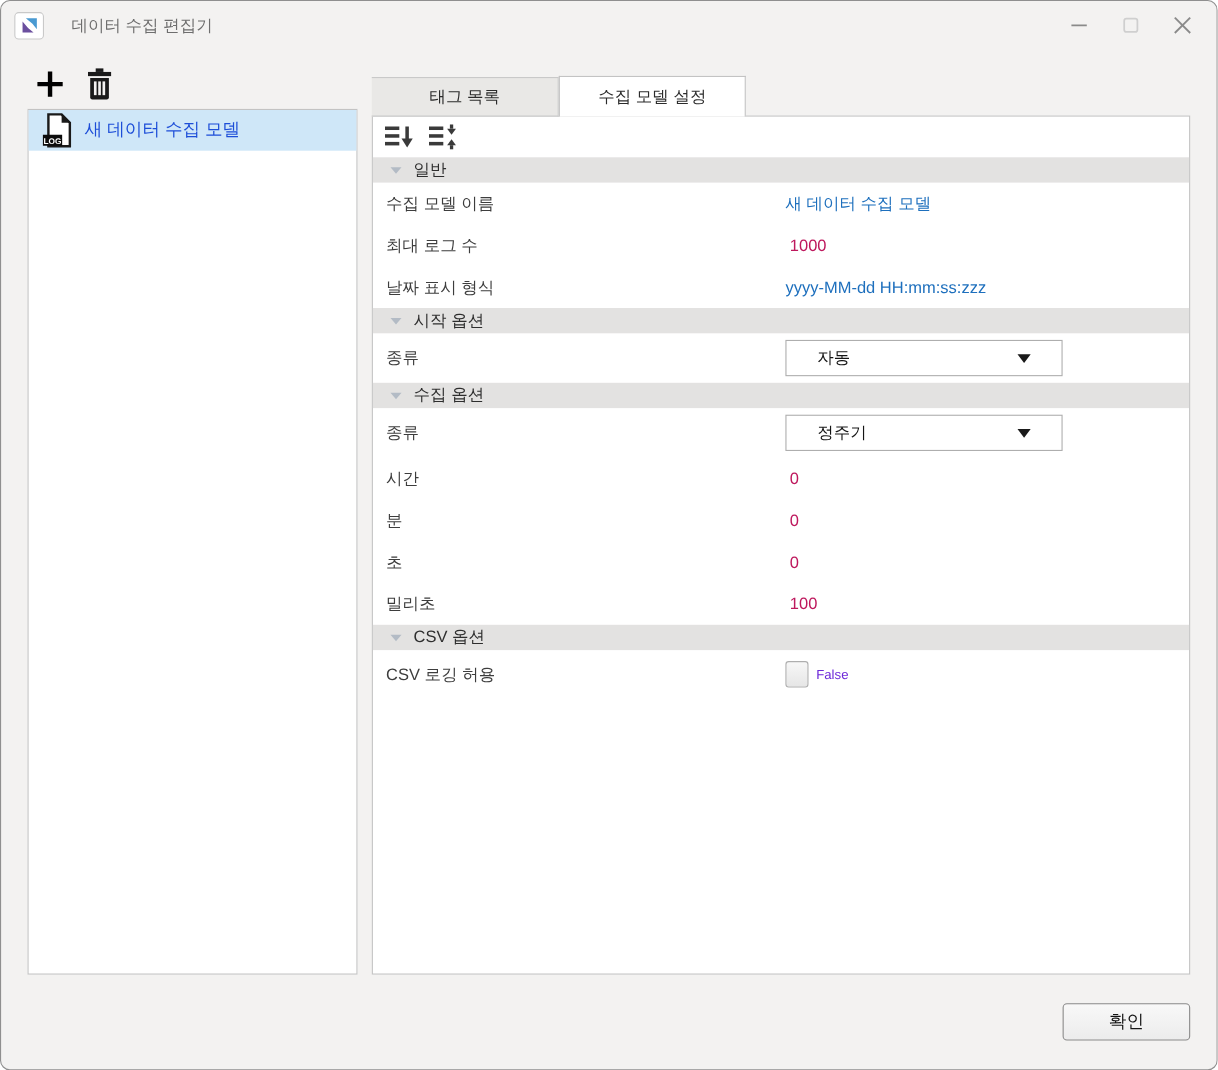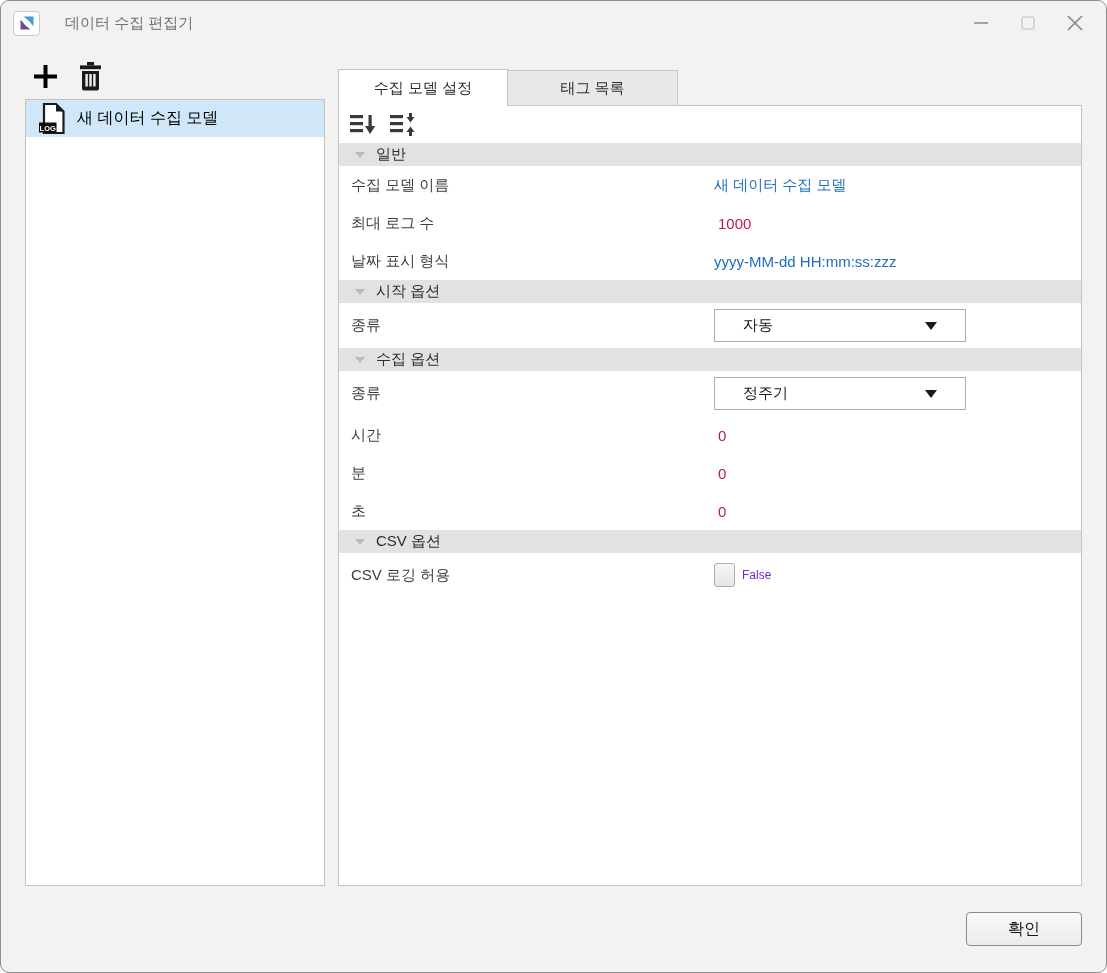--- a/index.html
+++ b/index.html
@@ -19,21 +19,21 @@
     display:flex;align-items:center;justify-content:center;box-sizing:border-box;}
   .win-title{margin-left:10px;font-size:15px;color:#6e6e6e;}
   .controls{position:absolute;right:8px;top:0;height:44px;display:flex;}
   .ctrl{width:47px;height:44px;display:flex;align-items:center;justify-content:center;cursor:default;background:transparent;border:none;padding:0;}
   
   .side-toolbar{position:absolute;left:30px;top:60px;display:flex;gap:17px;align-items:center;}
   .tool-btn{background:transparent;border:none;padding:0;width:28px;height:30px;display:flex;align-items:center;justify-content:center;cursor:default;}
   
   .listbox{position:absolute;left:24px;top:98px;width:300px;height:787px;background:#ffffff;
     border:1px solid #c3c3c3;box-sizing:border-box;}
-  .list-item{height:37px;display:flex;align-items:center;gap:11px;padding-left:12px;font-size:16px;color:#000000;}
+  .list-item{height:37px;display:flex;align-items:center;gap:11px;padding-left:12px;font-size:16px;color:#1d4ed8;}
   .list-item.selected{background:#cfe7f8;}
   
   .tabs{position:absolute;left:337px;top:68px;display:flex;z-index:3;}
   .tab{width:170px;height:37px;display:flex;align-items:center;justify-content:center;
     font-size:15px;color:#2b2b2b;box-sizing:border-box;cursor:default;}
   .tab.active{background:#ffffff;border:1px solid #c3c3c3;border-bottom:none;}
   .tab.inactive{background:#e9e8e6;border:1px solid #c9c9c9;border-left:none;height:36px;margin-top:1px;}
   
   .panel{position:absolute;left:337px;top:104px;width:744px;height:781px;background:#ffffff;
     border:1px solid #c3c3c3;box-sizing:border-box;z-index:1;}
@@ -121,22 +121,22 @@
         <path d="M6 2 h12 l7.5 7.5 v21.5 h-19.5 z" fill="#ffffff" stroke="#1a1a1a" stroke-width="2.2"></path>
         <path d="M18 2 l7.5 7.5 h-7.5 z" fill="#1a1a1a"></path>
         <rect x="1" y="20.5" width="17.5" height="10" fill="#0d0d0d"></rect>
         <text x="9.7" y="28.5" font-size="7.5" font-weight="bold" fill="#ffffff" text-anchor="middle" font-family="Liberation Sans, sans-serif">LOG</text>
       </svg>
       <span>새 데이터 수집 모델</span>
     </div>
   </div>
 
   <div class="tabs">
+    <div class="tab inactive">태그 목록</div>
     <div class="tab active">수집 모델 설정</div>
-    <div class="tab inactive">태그 목록</div>
   </div>
 
   <div class="panel">
 
     <div class="pg-toolbar">
       <button class="pg-tool-btn">
         <svg width="27" height="23" viewBox="0 0 27 23">
           <rect x="1" y="2" width="13" height="3.2" fill="#3a3a3a"></rect>
           <rect x="1" y="9" width="13" height="3.2" fill="#3a3a3a"></rect>
           <rect x="1" y="16" width="13" height="3.2" fill="#3a3a3a"></rect>
@@ -202,20 +202,24 @@
       <div class="value val-orange">0</div>
     </div>
     <div class="pg-row row-text">
       <div class="label">분</div>
       <div class="value val-orange">0</div>
     </div>
     <div class="pg-row row-text">
       <div class="label">초</div>
       <div class="value val-orange">0</div>
     </div>
+    <div class="pg-row row-text">
+      <div class="label">밀리초</div>
+      <div class="value val-orange">100</div>
+    </div>
 
     <div class="pg-section">
       <span class="tri"></span>
       <span class="sec-title">CSV 옵션</span>
     </div>
     <div class="pg-row row-cb">
       <div class="label">CSV 로깅 허용</div>
       <div class="cb-wrap">
         <span class="checkbox"></span>
         <span class="cb-label">False</span>

